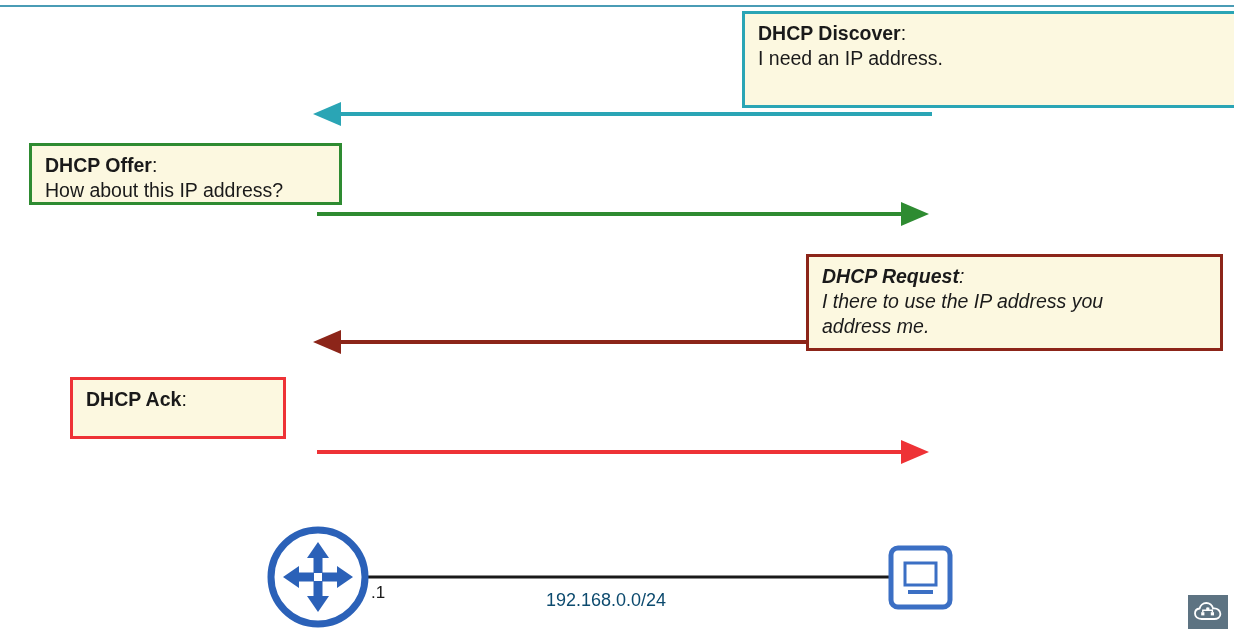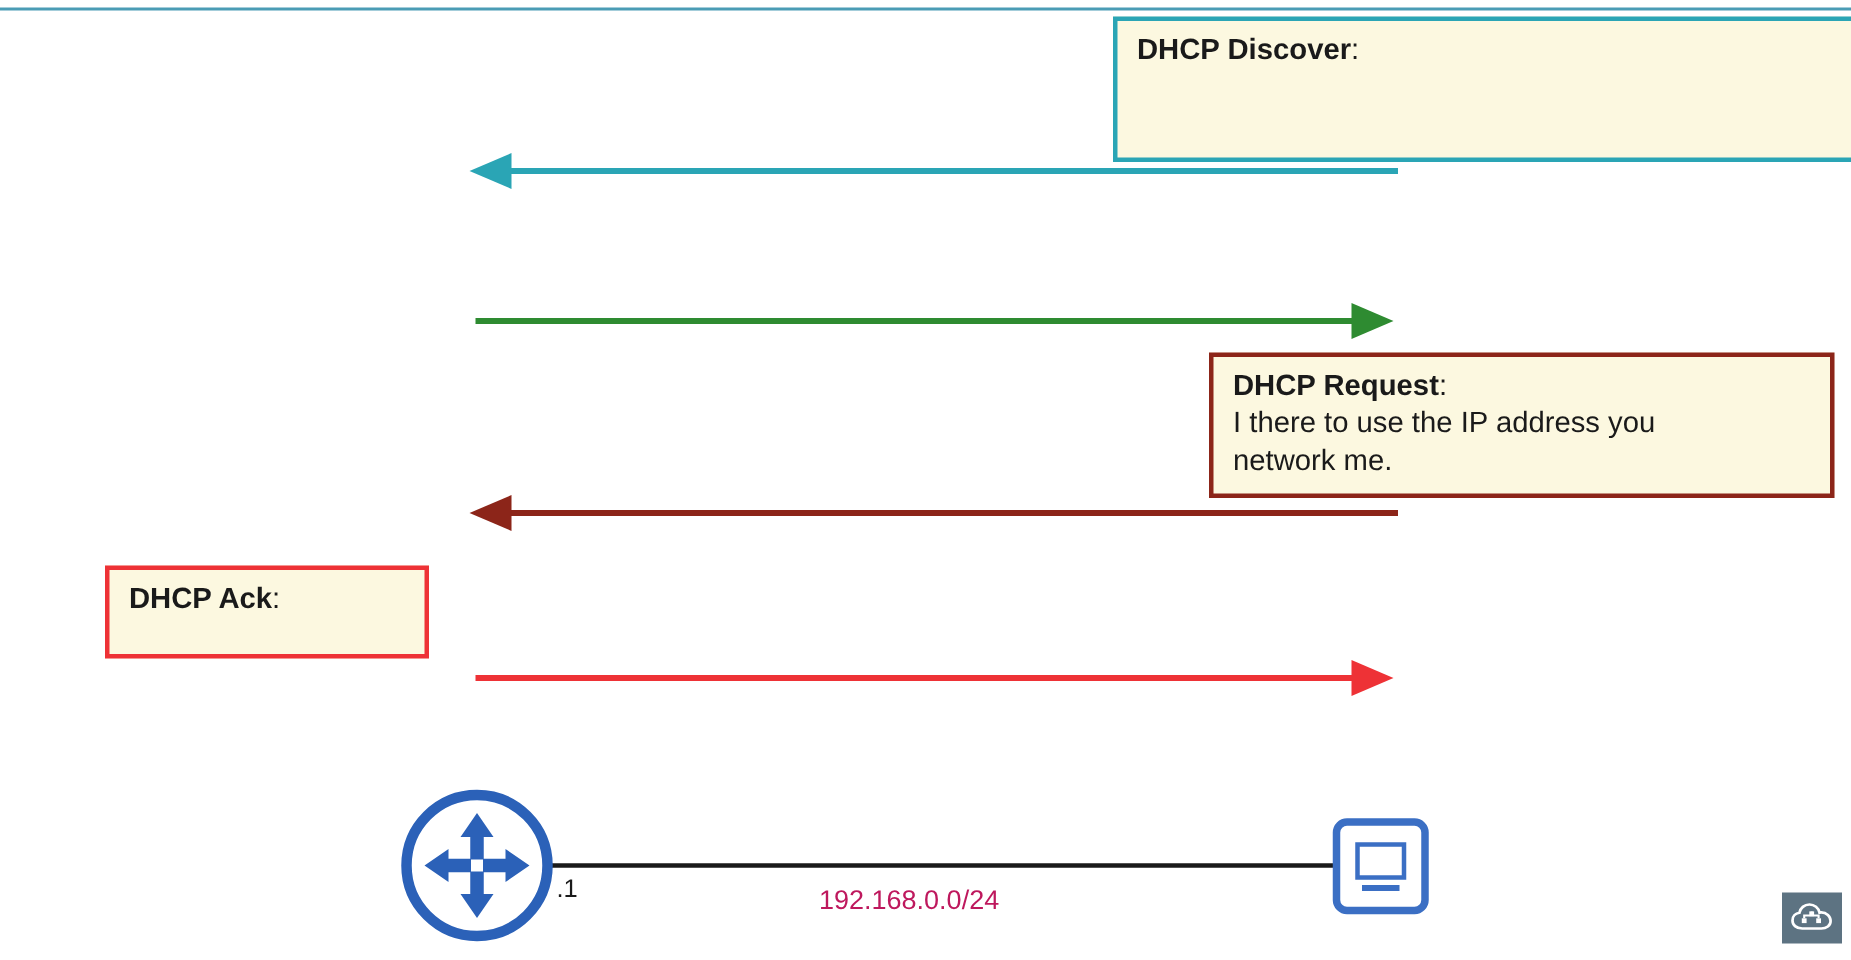--- a/index.html
+++ b/index.html
@@ -55,24 +55,25 @@
   }
   .callout.offer {
     left: 10px;
     top: 143px;
     width: 313px;
     height: 62px;
     border: 3px solid #2e8b31;
   }
   .callout.request {
     left: 787px;
-    top: 235px;
+    top: 254px;
     width: 417px;
     height: 97px;
     border: 3px solid #8c2519;
+    font-style: italic;
   }
   .callout.ack {
     left: 51px;
     top: 377px;
     width: 216px;
     height: 62px;
     border: 3px solid #ee3236;
   }
 
   
@@ -108,21 +109,21 @@
     top: 583px;
     font-size: 17px;
     color: #1a1a1a;
     white-space: nowrap;
   }
   .net-label {
     position: absolute;
     left: 546px;
     top: 590px;
     font-size: 18px;
-    color: #be185d;
+    color: #0c4a6e;
     white-space: nowrap;
   }
 
   
   .watermark {
     position: absolute;
     left: 1188px;
     top: 595px;
     width: 40px;
     height: 34px;
@@ -161,27 +162,32 @@
       <polygon points="929,452 901,440 901,464" fill="#ee3236"></polygon>
     </g>
 
     <g>
       <line x1="362" y1="577" x2="890" y2="577" stroke="#1a1a1a" stroke-width="3"></line>
     </g>
   </svg>
 
   <div class="callout discover">
     <div class="line"><span class="title">DHCP Discover</span><span>:</span></div>
-  </div>
-
+    <div class="line">I need an IP address.</div>
+  </div>
+
+  <div class="callout offer">
+    <div class="line"><span class="title">DHCP Offer</span><span>:</span></div>
+    <div class="line">How about this IP address?</div>
+  </div>
 
   <div class="callout request">
     <div class="line"><span class="title">DHCP Request</span><span>:</span></div>
     <div class="line">I there to use the IP address you</div>
-    <div class="line">network me.</div>
+    <div class="line">address me.</div>
   </div>
 
   <div class="callout ack">
     <div class="line"><span class="title">DHCP Ack</span><span>:</span></div>
   </div>
 
   <div class="node node-router">
     <svg width="104" height="104" viewBox="0 0 104 104">
       <circle cx="52" cy="52" r="47" fill="#ffffff" stroke="#2b61b8" stroke-width="7"></circle>
 

